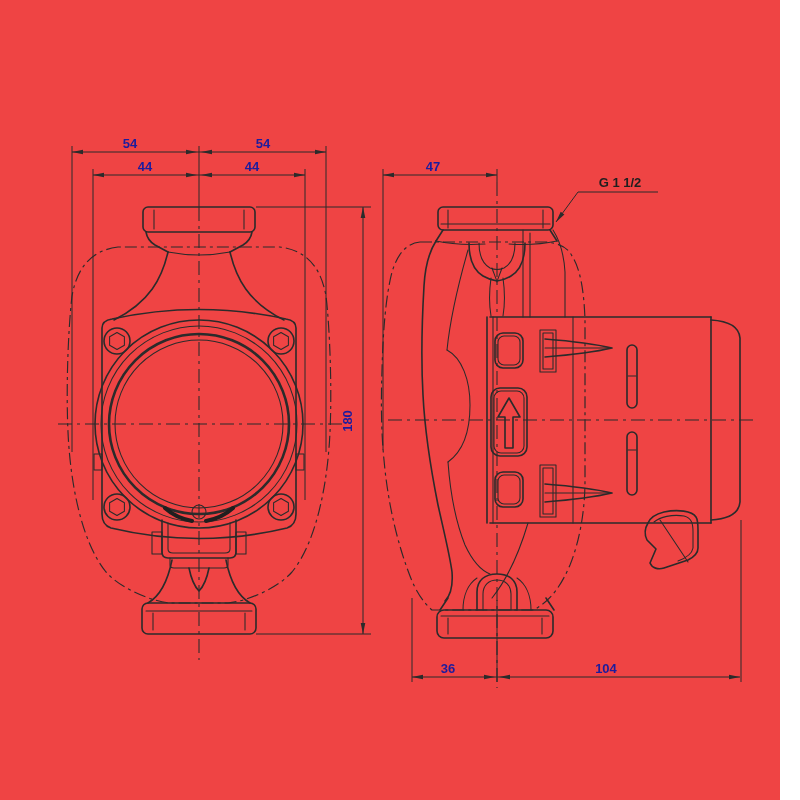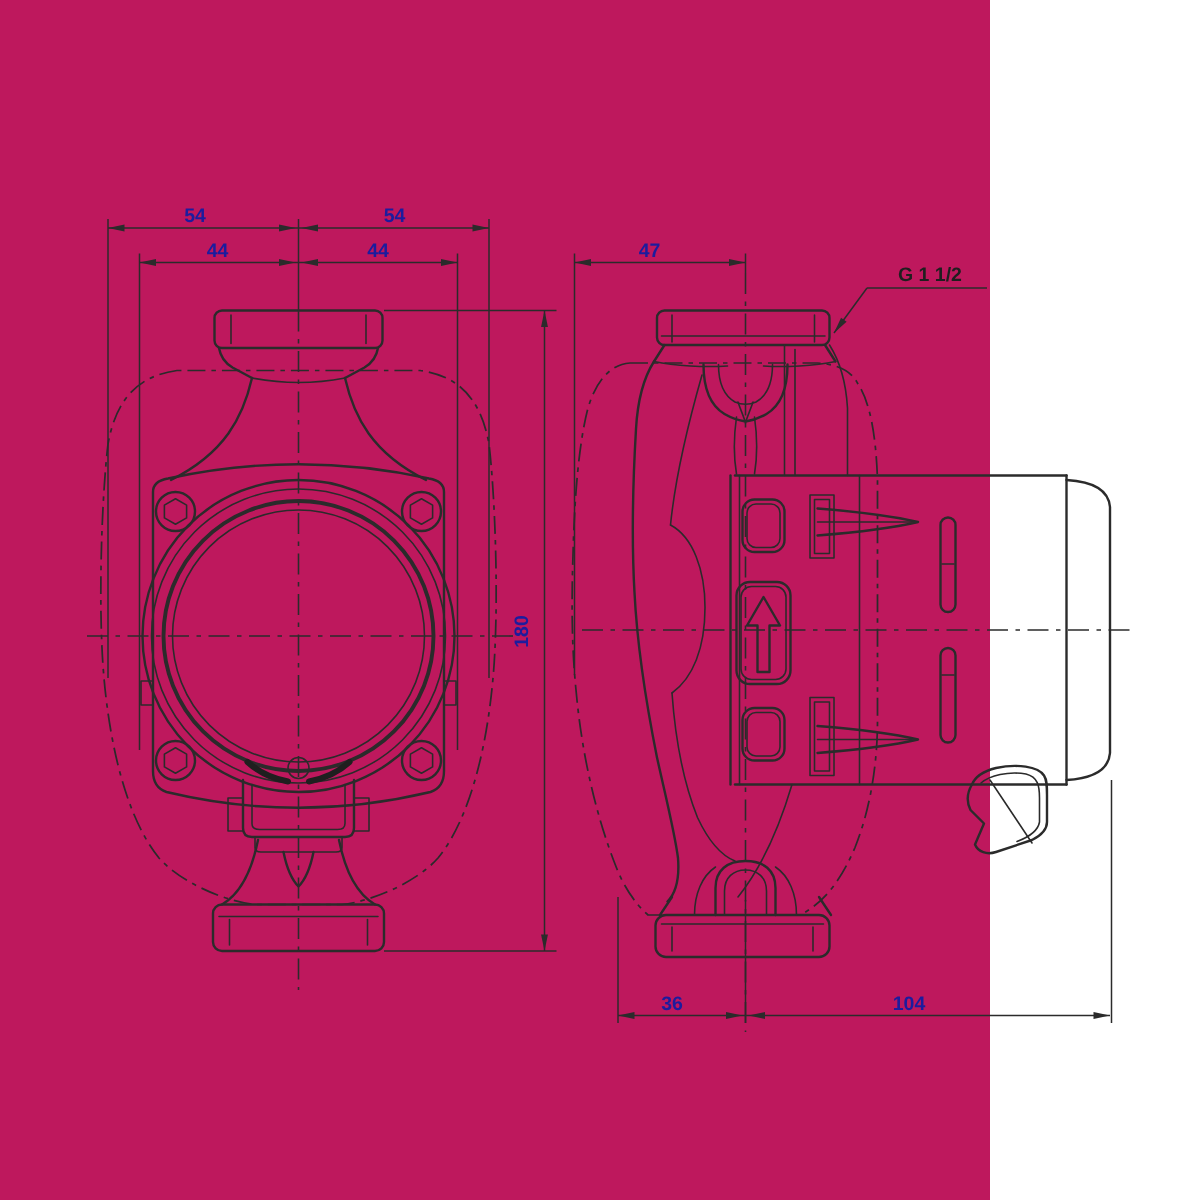--- a/index.html
+++ b/index.html
@@ -1,17 +1,17 @@
 <!DOCTYPE html>
 <html><head>
 <meta charset="utf-8">
 <style>
   html,body{margin:0;padding:0;background:#ffffff;}
   body{width:800px;height:800px;overflow:hidden;}
-  .canvas{position:relative;width:660px;height:800px;background:#be185d;
+  .canvas{position:relative;width:780px;height:800px;background:#ef4444;
           font-family:"Liberation Sans",sans-serif;}
   svg{display:block;}
   
   .ol{fill:none;stroke:#2b2b2b;stroke-width:1.6;stroke-linecap:round;stroke-linejoin:round;}
   .tl{fill:none;stroke:#2b2b2b;stroke-width:1.05;stroke-linecap:round;stroke-linejoin:round;}
   .thick{fill:none;stroke:#2b2b2b;stroke-width:2.6;}
   .thick4{fill:none;stroke:#1f1f1f;stroke-width:4;stroke-linecap:round;}
   .dim{fill:none;stroke:#2b2b2b;stroke-width:1;}
   .phantom{fill:none;stroke:#2b2b2b;stroke-width:1.15;stroke-dasharray:12 4 3 4;}
   .center{fill:none;stroke:#2b2b2b;stroke-width:1.05;stroke-dasharray:14 5 3 5;}

